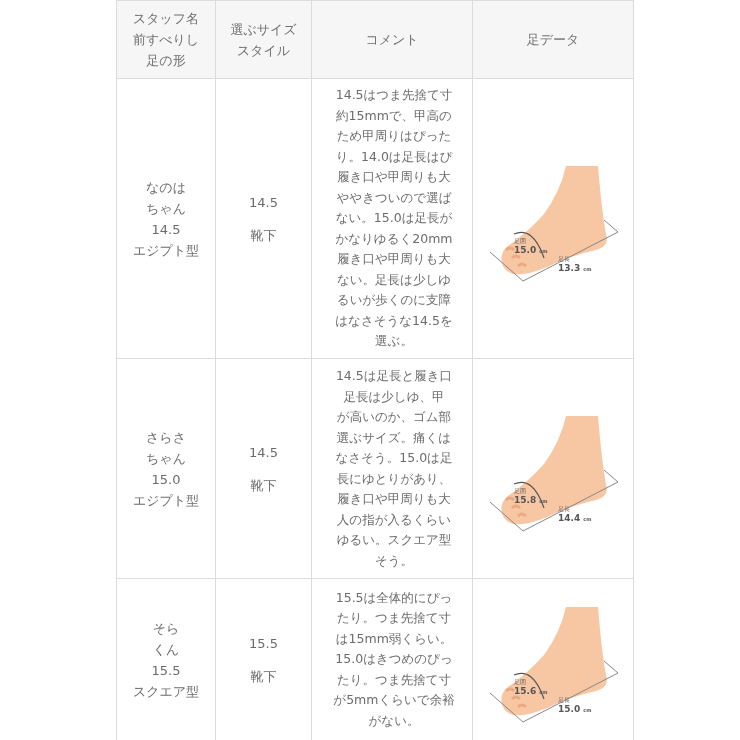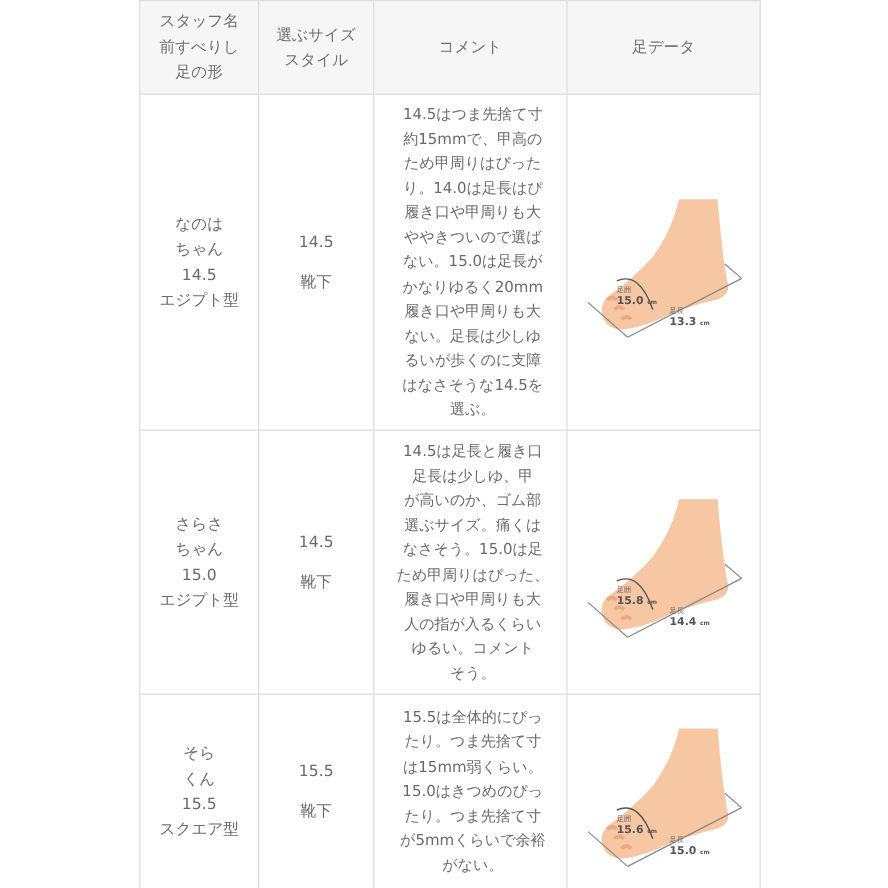--- a/index.html
+++ b/index.html
@@ -108,24 +108,24 @@
         <span class="line">14.5</span>
         <div class="gap"></div>
         <span class="line">靴下</span>
       </td>
       <td class="comment">
         <span class="line">14.5は足長と履き口</span>
         <span class="line">足長は少しゆ、甲</span>
         <span class="line">が高いのか、ゴム部</span>
         <span class="line">選ぶサイズ。痛くは</span>
         <span class="line">なさそう。15.0は足</span>
-        <span class="line">ため甲周りはぴった、</span>
+        <span class="line">長にゆとりがあり、</span>
         <span class="line">履き口や甲周りも大</span>
         <span class="line">人の指が入るくらい</span>
-        <span class="line">ゆるい。コメント</span>
+        <span class="line">ゆるい。スクエア型</span>
         <span class="line">そう。</span>
       </td>
       <td class="foot-cell">
         <svg class="foot-svg" width="150" height="130" viewBox="0 0 150 130">
           <path d="M88 12 L120 12 Q124 60 128 80 Q132 92 118 96 Q100 100 80 108 Q60 118 45 120 Q30 122 25 112 Q20 100 30 92 Q50 78 66 60 Q82 38 88 12 Z" fill="#f7c6a3"></path>
           <path d="M28 96 q4 -4 8 0 M34 104 q4 -4 8 0 M40 112 q4 -4 8 0" stroke="#eba882" stroke-width="3" fill="none"></path>
           <line x1="12" y1="98" x2="45" y2="127" stroke="#888" stroke-width="1"></line>
           <line x1="45" y1="127" x2="140" y2="78" stroke="#888" stroke-width="1"></line>
           <line x1="126" y1="66" x2="140" y2="78" stroke="#888" stroke-width="1"></line>
           <path d="M36 80 Q55 72 66 104" stroke="#555" stroke-width="1.2" fill="none"></path>

